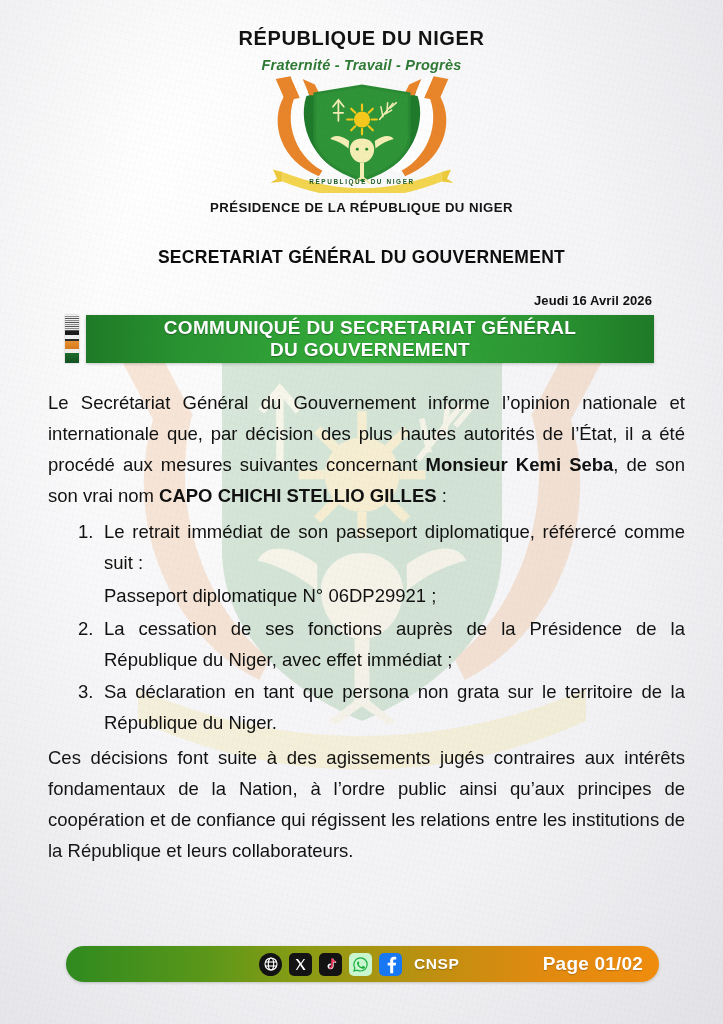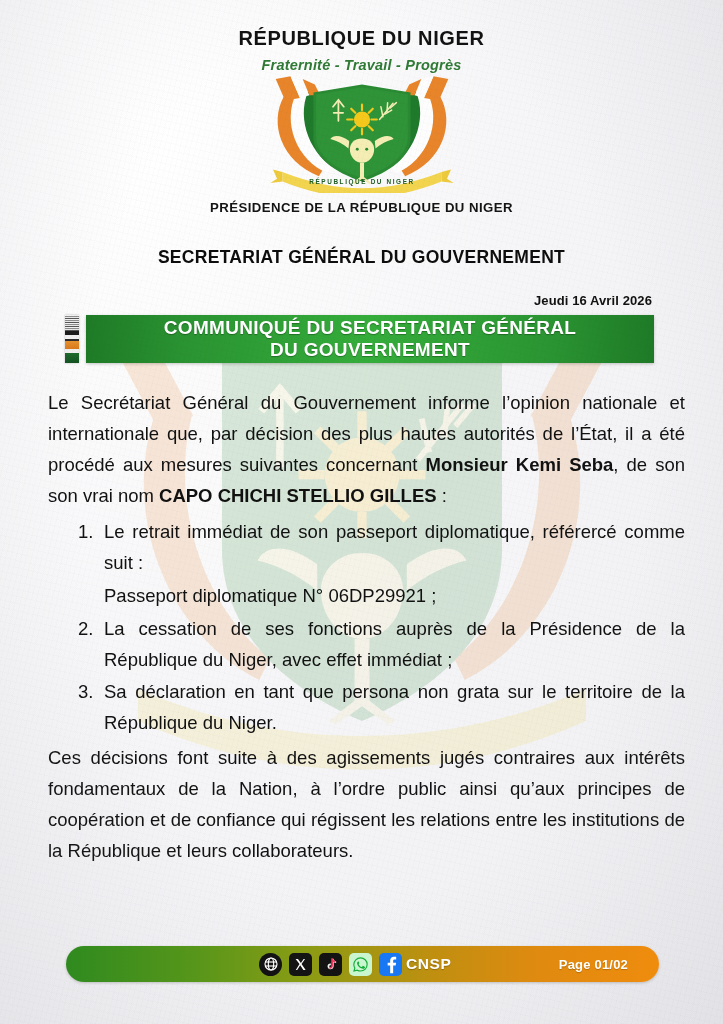--- a/index.html
+++ b/index.html
@@ -229,29 +229,29 @@
   .sicon.x     { border-radius: 5px;  background: #141414; }
   .sicon.tiktok{ border-radius: 5px;  background: #131313; }
   .sicon.wa    { border-radius: 5px;  background: #c9f5cf; }
   .sicon.fb    { border-radius: 5px;  background: #1877f2; }
 
   #cnsp {
     color: #ffffff;
     font-weight: bold;
     font-size: 15.5px;
     letter-spacing: 0.6px;
-    margin-left: 4px;
+    margin-left: 12px;
     text-shadow: 0 1px 1px rgba(0,0,0,0.25);
   }
   #pagenum {
     margin-left: auto;
-    margin-right: 31px;
+    margin-right: 16px;
     color: #ffffff;
     font-weight: bold;
-    font-size: 13px;
+    font-size: 19px;
     letter-spacing: 0.2px;
     text-shadow: 0 1px 1px rgba(0,0,0,0.22);
   }
 </style>
 </head>
 <body>
 
 <div id="page">
 
   <svg id="watermark" viewBox="0 0 300 300">

